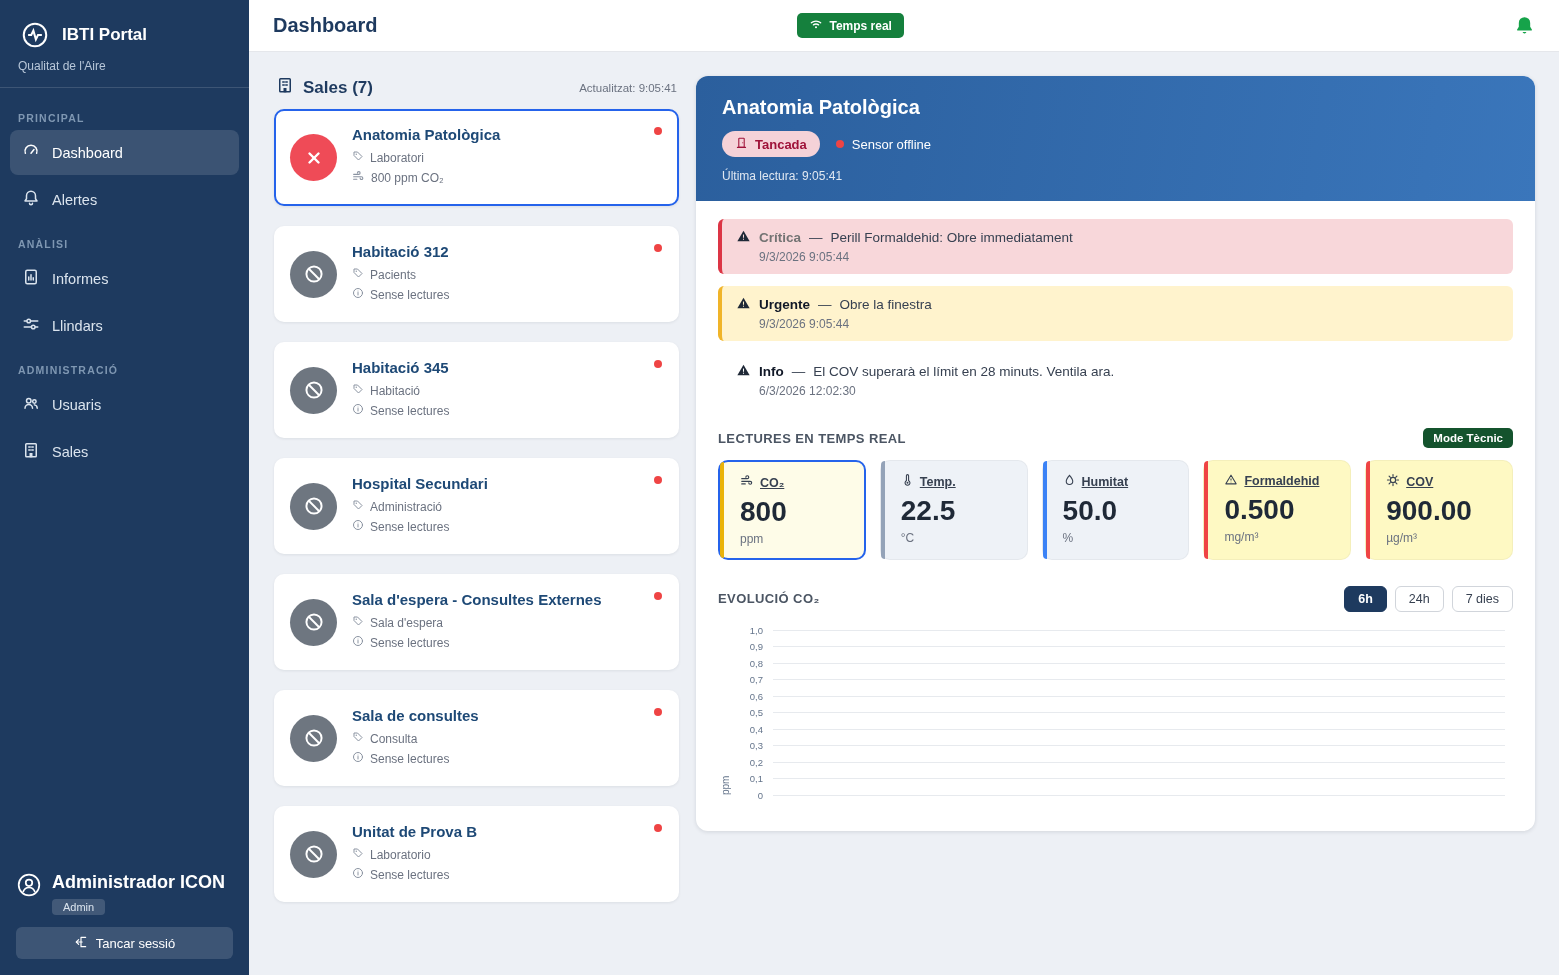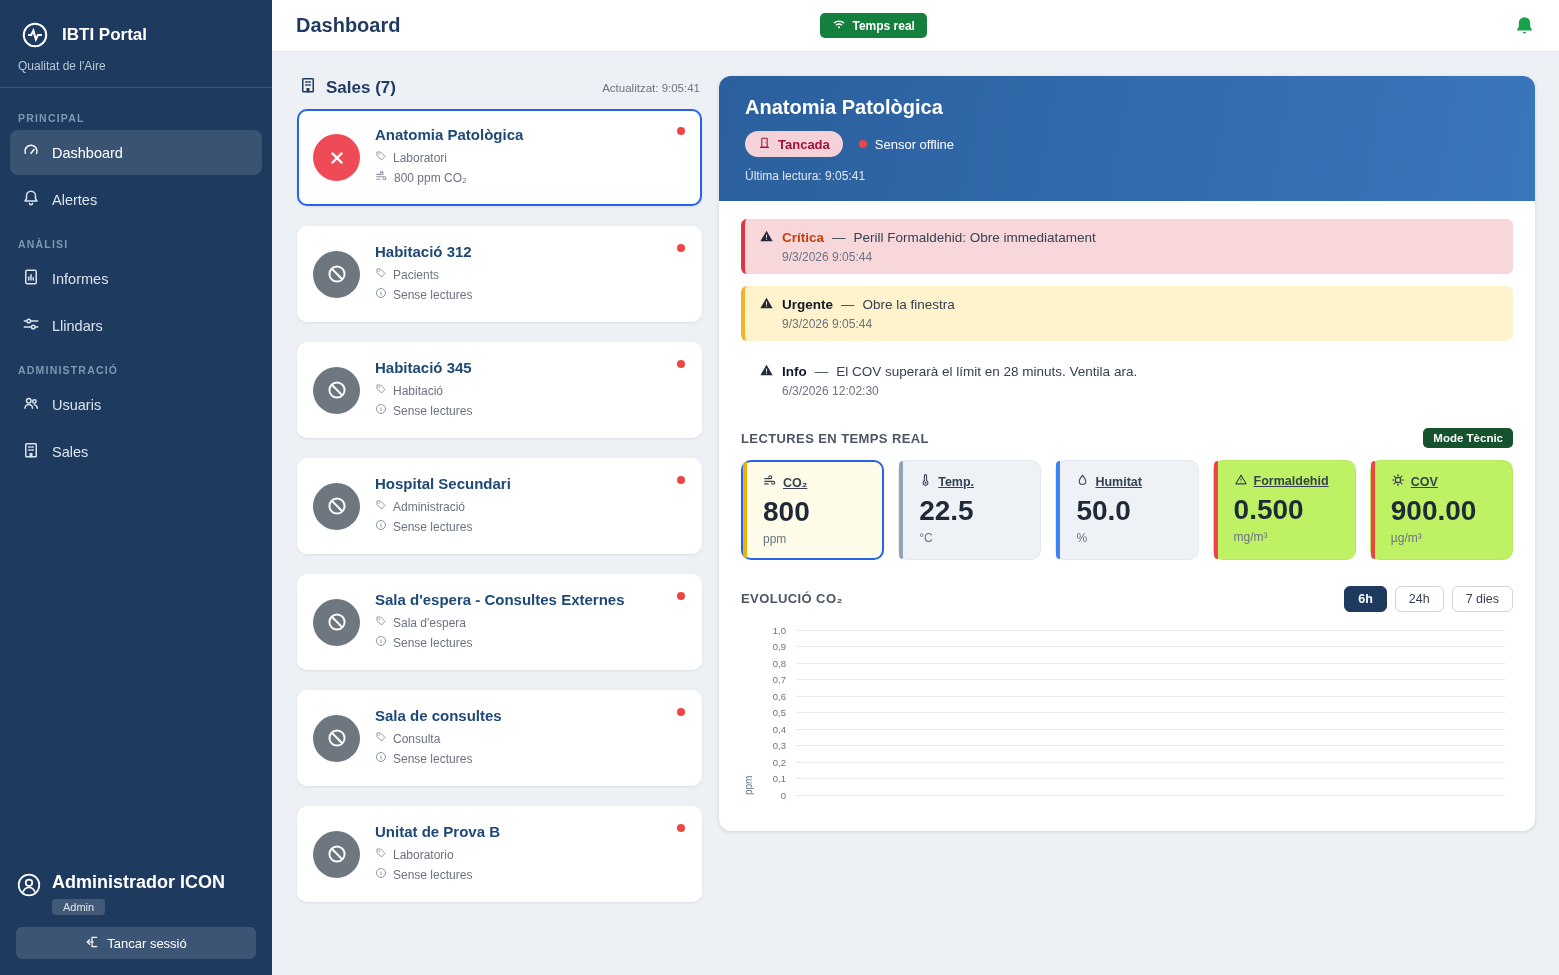--- a/index.html
+++ b/index.html
@@ -1,20 +1,20 @@
 <!DOCTYPE html>
 <html><head>
 <meta charset="utf-8">
 <style>
   * { margin:0; padding:0; box-sizing:border-box; }
   html,body { width:1559px; height:975px; overflow:hidden; font-family:"Liberation Sans", sans-serif; background:#edf0f5; }
   .app { display:flex; width:100%; height:100%; }
 
   
-  .sidebar { width:272px; background:#1e3a5f; color:#e2e8f0; display:flex; flex-direction:column; flex-shrink:0; }
+  .sidebar { width:249px; background:#1e3a5f; color:#e2e8f0; display:flex; flex-direction:column; flex-shrink:0; }
   .logo-block { padding:18px 18px 14px; border-bottom:1px solid rgba(255,255,255,.14); }
   .logo-row { display:flex; align-items:center; gap:10px; }
   .logo-circle { width:34px; height:34px; border-radius:50%; display:flex; align-items:center; justify-content:center; color:#fff; }
   .logo-title { font-size:17px; font-weight:bold; color:#fff; }
   .logo-sub { font-size:12px; color:#b8c7d9; margin-top:7px; }
   .nav { flex:1; padding:8px 10px; }
   .nav-section-label { font-size:10.5px; font-weight:bold; letter-spacing:1.2px; color:#7f97b2; margin:16px 8px 6px; }
   .nav-item { display:flex; align-items:center; gap:12px; padding:12px 12px; border-radius:8px; font-size:14.5px; color:#dbe4ee; cursor:pointer; margin-bottom:2px; }
   .nav-item.active { background:rgba(255,255,255,.13); color:#fff; }
   .nav-item svg { flex-shrink:0; }
@@ -60,32 +60,32 @@
   .sensor-status .dot { width:8px; height:8px; border-radius:50%; background:#ef4444; }
   .last-reading { font-size:12px; color:rgba(255,255,255,.85); margin-top:12px; }
   .detail-body { padding:18px 22px 26px; }
 
   .alert { border-radius:6px; padding:10px 14px; margin-bottom:12px; border-left:4px solid transparent; }
   .alert.critical { background:#f8d7da; border-left-color:#dc3545; }
   .alert.warning  { background:#fff3cd; border-left-color:#f0b429; }
   .alert.info     { background:transparent; padding-left:14px; }
   .alert-line { display:flex; align-items:center; gap:8px; font-size:13.5px; color:#374151; }
   .alert-level { font-weight:bold; color:#111827; }
-  .alert.critical .alert-level { color:#c2410c; }
+  .alert.critical .alert-level { color:#737373; }
   .alert-time { font-size:12px; color:#6b7280; margin-top:4px; margin-left:23px; }
 
   .readings-row { display:flex; align-items:center; margin:20px 0 12px; }
   .section-heading { font-size:13px; font-weight:bold; letter-spacing:.4px; color:#4b5563; }
   .mode-badge { margin-left:auto; background:#14532d; color:#fff; font-size:11.5px; font-weight:bold; padding:4px 10px; border-radius:5px; border:none; font-family:inherit; cursor:pointer; }
 
   .metrics { display:grid; grid-template-columns:repeat(5,1fr); gap:14px; }
   .metric-card { position:relative; border-radius:10px; padding:12px 12px 12px 20px; border:1px solid rgba(0,0,0,.04); background:#eef2f7; cursor:pointer; }
   .metric-card .accent { position:absolute; left:0; top:0; bottom:0; width:4px; border-radius:9px 0 0 9px; }
   .metric-card.selected { border:2px solid #2563eb; background:#fefce8; }
-  .metric-card.danger { background:#bef264; }
+  .metric-card.danger { background:#fef9c3; }
   .metric-label { display:flex; align-items:center; gap:6px; font-size:12.5px; font-weight:bold; color:#374151;text-decoration:underline; }
   .metric-value { font-size:28px; font-weight:bold; color:#1f2937; margin-top:6px; line-height:1.1; }
   .metric-unit { font-size:12px; color:#6b7280; margin-top:4px; }
 
   .chart-row { display:flex; align-items:center; margin:26px 0 14px; }
   .range-group { margin-left:auto; display:flex; gap:8px; }
   .range-btn { font-family:inherit; font-size:12.5px; padding:5px 13px; border-radius:6px; border:1px solid #d1d5db; background:#fff; color:#374151; cursor:pointer; }
   .range-btn.active { background:#1e3a5f; border-color:#1e3a5f; color:#fff; font-weight:bold; }
 
   .chart-wrap { display:flex; align-items:stretch; padding:4px 6px 10px 2px; }

